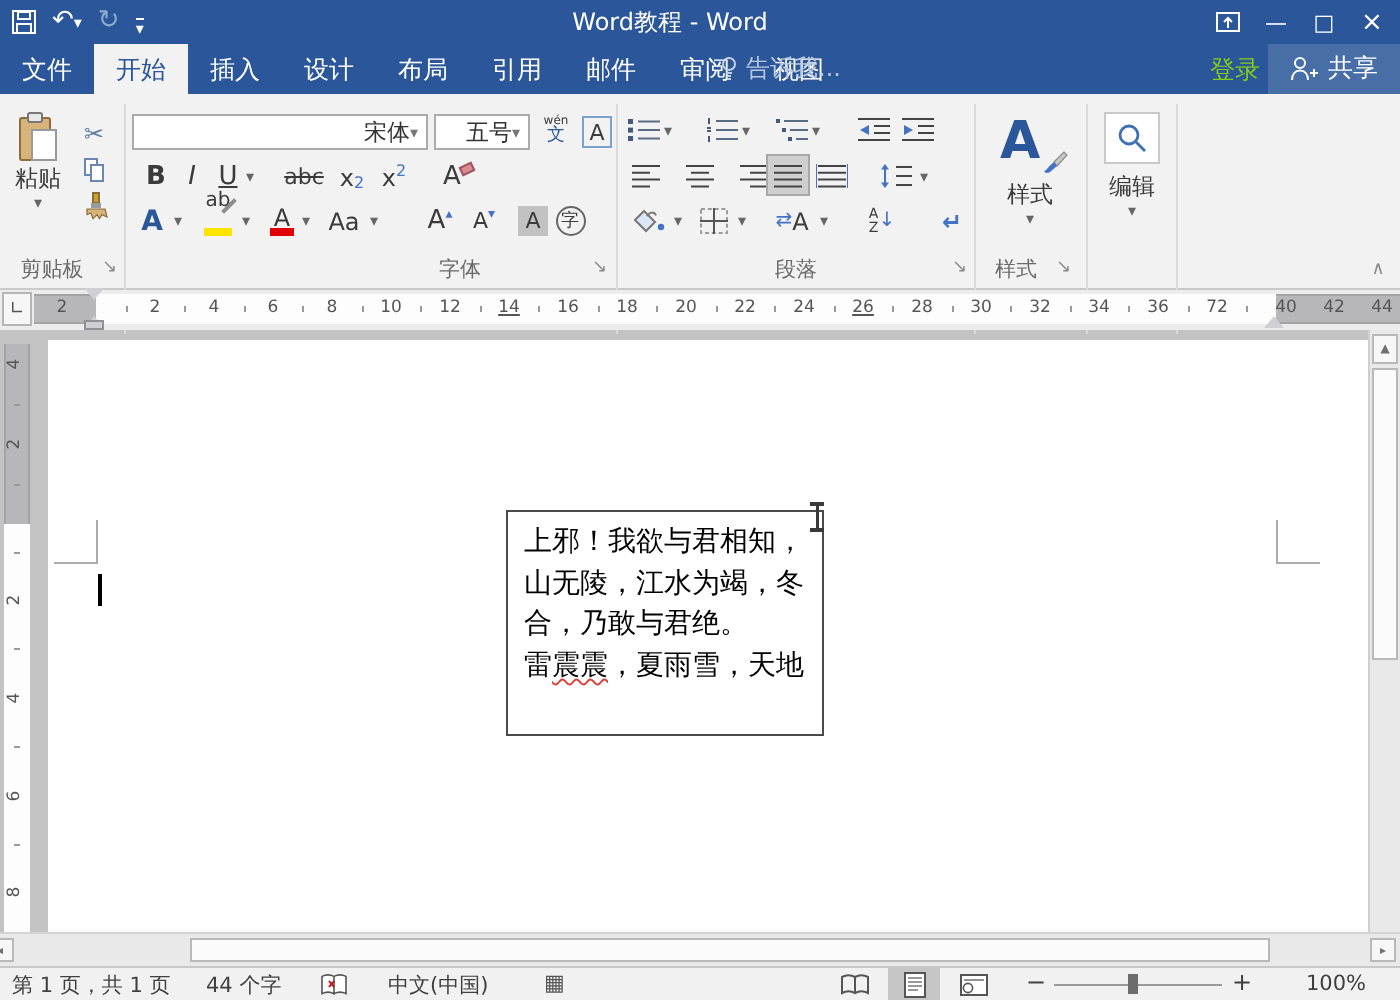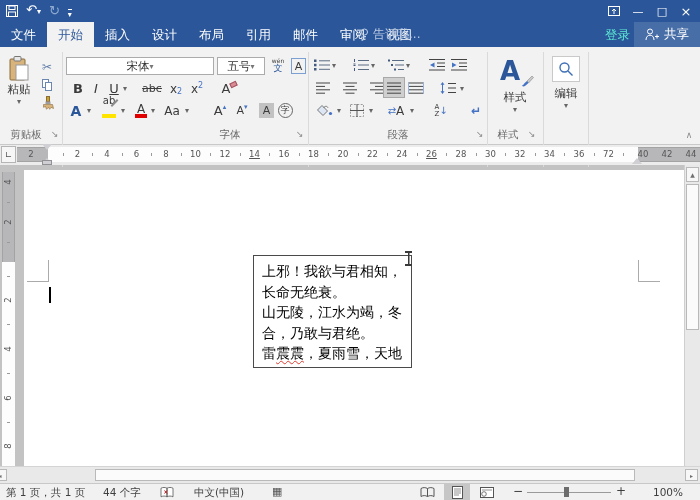--- a/index.html
+++ b/index.html
@@ -13,31 +13,31 @@
 .qsep{font-size:8px;color:#fff}
 .wtitle{position:absolute;left:150px;right:180px;top:0;height:22px;line-height:22px;text-align:center;color:#fff;font-size:12px}
 .winctl{position:absolute;right:4px;top:0;height:22px;display:flex;align-items:center;gap:4px}
 .winbtn{width:20px;height:20px;display:flex;align-items:center;justify-content:center;color:#fff;font-size:11px}
 
 .tabrow{position:absolute;left:0;top:22px;width:700px;height:25px;background:#2b579a;color:#fff}
 .tabs{position:absolute;left:0;top:0;height:25px;display:flex}
 .tab{padding:0 11px;line-height:25px;font-size:12.5px;white-space:nowrap}
 .tab.active{background:#f2f2f2;color:#2b579a}
 .tellme{position:absolute;left:360px;top:0;height:25px;display:flex;align-items:center;gap:4px;color:#b9c7e0;font-size:12px}
-.signin{position:absolute;right:70px;top:0;line-height:25px;font-size:12.5px;color:#5eead4}
+.signin{position:absolute;right:70px;top:0;line-height:25px;font-size:12.5px;color:#84cc16}
 .share{position:absolute;right:0;top:0;width:66px;height:25px;background:rgba(255,255,255,.14);display:flex;align-items:center;justify-content:center;gap:4px;color:#fff;font-size:12.5px}
 
 .ribbon{position:absolute;left:0;top:47px;width:700px;height:98px;background:#f2f2f2;border-bottom:1px solid #c9c9c9;color:#3b3b3b}
 .gdiv{position:absolute;top:5px;height:115px;width:1px;background:#dadada}
 .glabel{position:absolute;top:81px;font-size:10.5px;color:#6a6a6a;text-align:center}
 .launch{position:absolute;font-size:9px;color:#8a8a8a;line-height:10px}
 .btn{position:absolute;display:flex;align-items:center;justify-content:center;color:#3b3b3b;font-size:12px}
 .btn.active{background:#cfcfcf;outline:1px solid #a8a8a8}
 .dd{position:absolute;font-size:8px;color:#666;display:flex;align-items:center;justify-content:center}
-.combo{position:absolute;background:#fff;border:1px solid #ababab;display:flex;align-items:center;font-size:11.5px;color:#333;padding:0 4px;justify-content:center}
+.combo{position:absolute;background:#fff;border:1px solid #ababab;display:flex;align-items:center;font-size:11.5px;color:#333;padding:0 4px;justify-content:flex-end}
 .combo .car{font-size:8px;color:#777}
 .bigbtn{position:absolute;display:flex;flex-direction:column;align-items:center;color:#3b3b3b;font-size:11.5px}
 .stack{display:flex;flex-direction:column;align-items:center;line-height:1}
 .svgicon{display:block}
 .ul{text-decoration:underline}
 .strike{text-decoration:line-through}
 .eraser{position:absolute;right:0;top:2px;width:7px;height:5px;background:#d98c96;border:1px solid #a05560;transform:rotate(-25deg)}
 .hbar{position:absolute;left:2px;bottom:2px;width:14px;height:4px;background:#ffe400}
 .cbar{position:absolute;left:1px;bottom:2px;width:12px;height:4px;background:#e00000}
 .pen{position:absolute;right:-1px;top:1px;width:9px;height:2px;background:#8c8c8c;transform:rotate(-45deg)}
@@ -102,20 +102,21 @@
         <svg class="svgicon" width="12" height="12" viewBox="0 0 12 12">
             <rect x="0.5" y="0.5" width="11" height="11" fill="none" stroke="#fff"></rect>
             <rect x="3" y="1" width="6" height="3.5" fill="none" stroke="#fff"></rect>
             <rect x="2.5" y="7" width="7" height="4.5" fill="none" stroke="#fff"></rect>
           </svg>
       </span>
       <span class="qbtn"><span>↶</span><span class="qsep">▾</span></span>
       <span class="qbtn dim"><span>↻</span></span>
       <span class="qbtn" style="border-top:1px solid #fff;font-size:8px;line-height:10px;margin-top:6px"><span>▾</span></span>
     </div>
+    <div class="wtitle">Word教程 - Word</div>
     <div class="winctl">
       <span class="winbtn">
         <svg class="svgicon" width="12" height="10" viewBox="0 0 12 10">
             <rect x="0.5" y="0.5" width="11" height="9" fill="none" stroke="#fff"></rect>
             <path d="M6 8V3.5M4 5l2-2 2 2" fill="none" stroke="#fff"></path>
           </svg>
       </span>
       <span class="winbtn">—</span>
       <span class="winbtn">□</span>
       <span class="winbtn" style="font-size:13px">×</span>
@@ -469,21 +470,20 @@
 
   <div class="crop" style="left:48px;top:260px;width:1px;height:22px"></div>
   <div class="crop" style="left:27px;top:281px;width:21px;height:1px"></div>
   <div class="crop" style="left:638px;top:260px;width:1px;height:22px"></div>
   <div class="crop" style="left:639px;top:281px;width:21px;height:1px"></div>
 
   <div class="caret"></div>
 
   <div class="textbox">
     <div>上邪！我欲与君相知，</div>
-    <div>长命无绝衰。</div>
     <div>山无陵，江水为竭，冬</div>
     <div>合，乃敢与君绝。</div>
     <div><span>雷</span><span class="wavy">震震</span><span>，夏雨雪，天地</span></div>
   </div>
 
   <div class="ibeam"></div>
 
   <div class="vscroll">
     <div class="sbtn" style="left:1px;top:2px;width:13px;height:15px">▲</div>
     <div class="vthumb"></div>

